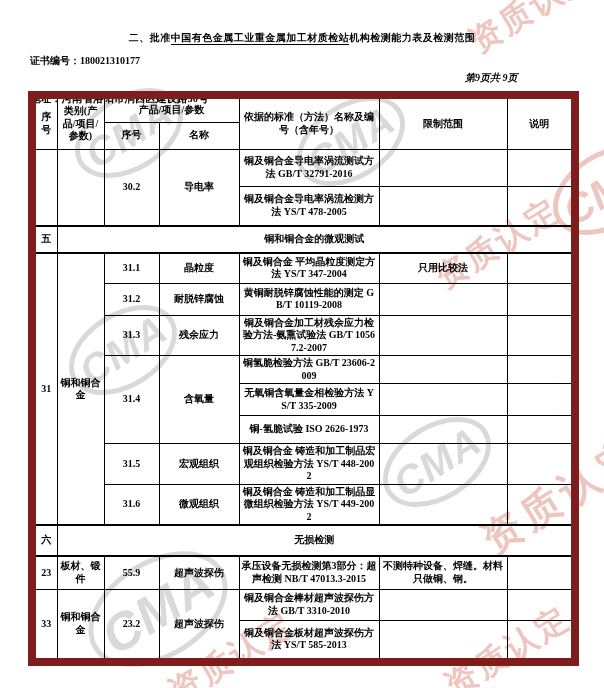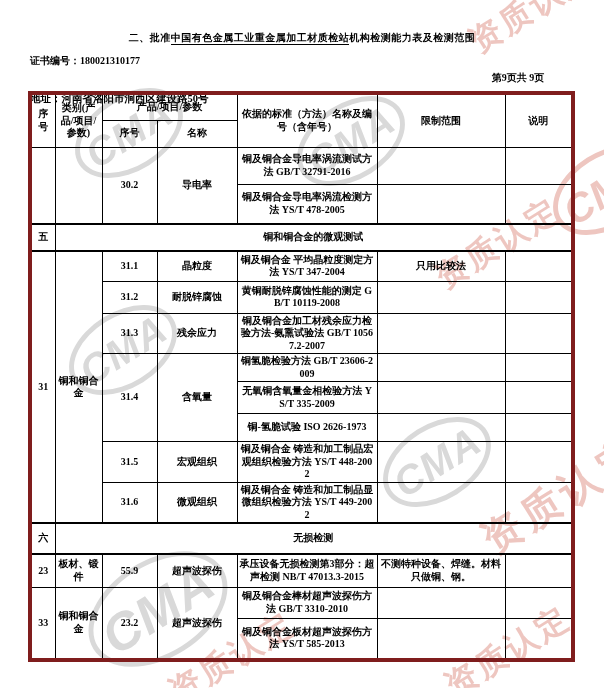--- a/index.html
+++ b/index.html
@@ -22,26 +22,26 @@
   }
   .wm-stamp.lg { font-size:40px; letter-spacing:5px; }
   .gray { color:#d9d9d9; }
   .pink { color:#eec6c0; }
   
   .layer { position:absolute; z-index:1; }
   .title { top:31px; left:0; width:604px; text-align:center; font-size:10px; font-weight:bold; letter-spacing:0.5px; }
   .title .u { border-bottom:1.5px solid #000; padding-bottom:1px; }
   .cert { top:54px; left:30px; font-size:10px; font-weight:bold; }
   .addr { top:71px; left:30px; font-size:10.5px; font-weight:bold;margin-top:21px; }
-  .pageno { top:71px; left:465px; width:106px; text-align:center; font-size:10px; font-weight:bold; }
+  .pageno { top:71px; left:465px; width:106px; text-align:left; font-size:10px; font-weight:bold;font-style:italic; }
   
   table.cap {
     position:absolute; z-index:1; left:28px; top:91px; width:543px;
     border-collapse:collapse; table-layout:fixed; background:transparent;
-    border:4px solid #7f1d1d;
+    border:8px solid #7f1d1d;
   }
   table.cap td {
     border:1px solid #000; font-size:10px; font-weight:bold;
     text-align:center; vertical-align:middle; padding:1px 2px;
     line-height:1.25; word-break:break-all; overflow:hidden;
   }
   tr.section-row td { border-top:2px solid #000; border-bottom:2px solid #000; }
 </style>
 </head>
 <body>

